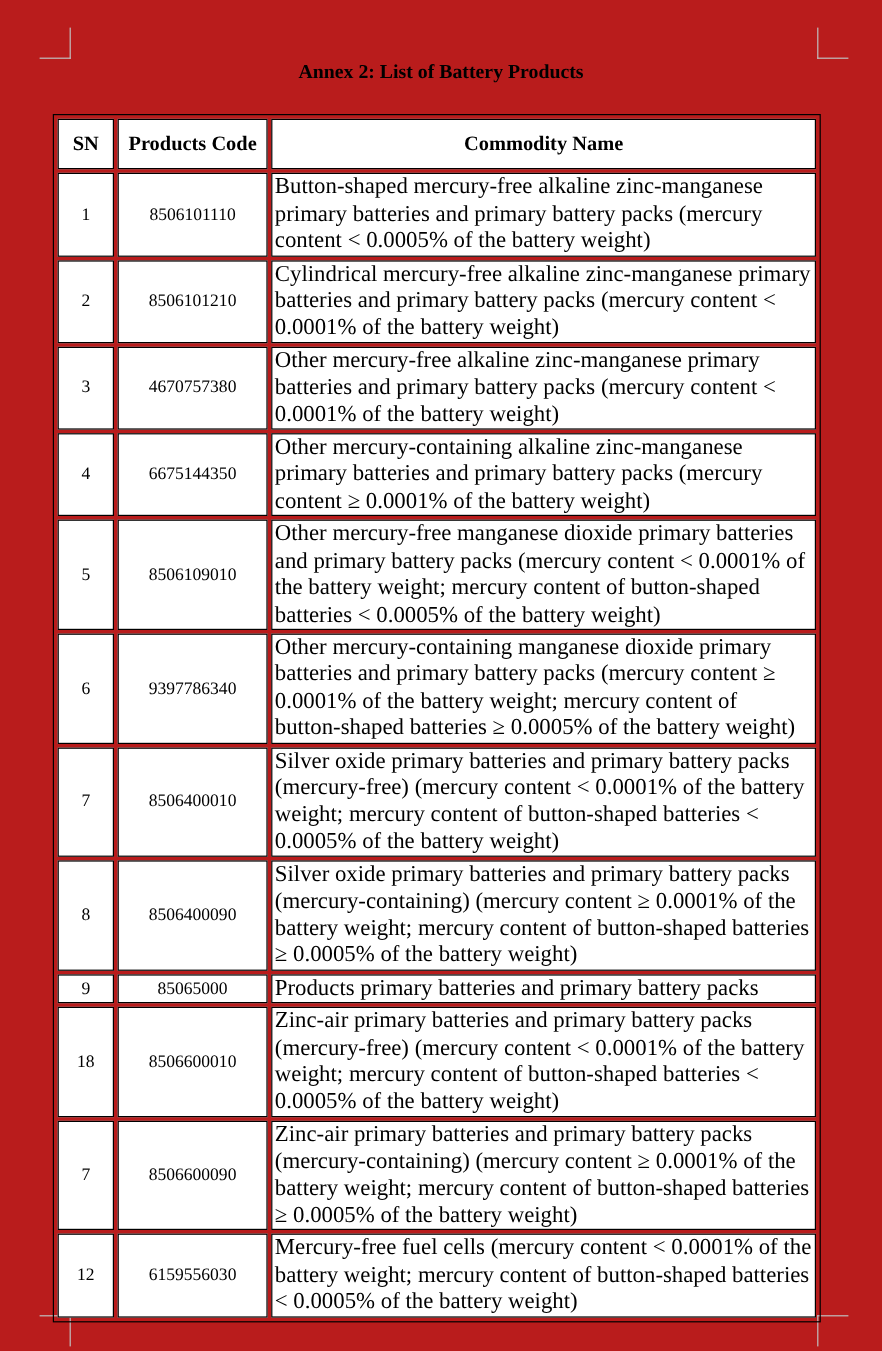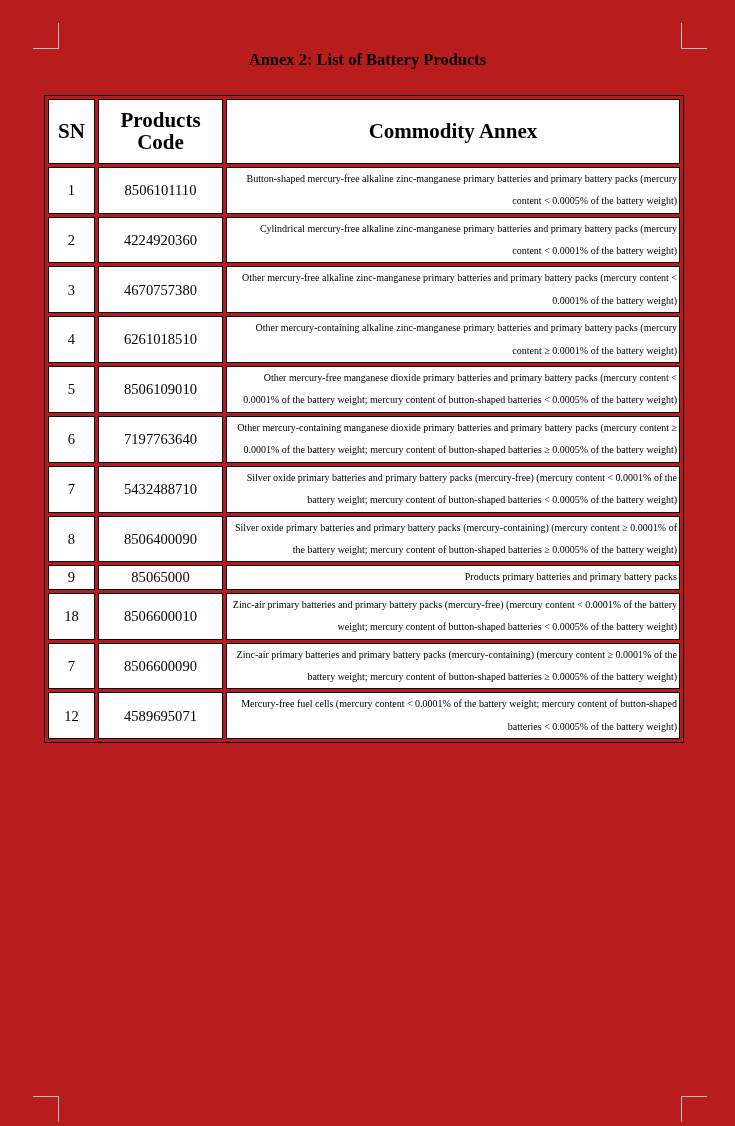--- a/index.html
+++ b/index.html
@@ -37,29 +37,29 @@
   }
   col.c-sn   { width: 47px; }
   col.c-code { width: 125px; }
   th, td {
     border: 1.4px solid #000000;
     background: #ffffff;
     vertical-align: middle;
     overflow: hidden;
   }
   th {
-    font-size: 21px;
+    font-size: 17px;
     font-weight: bold;
     text-align: center;
     padding: 9px 2px;
     line-height: 22.4px;
   }
   td { font-size: 14.6px; line-height: 22.4px; padding: 0 2px; }
   td.sn, td.code { text-align: center; }
-  td.name { text-align: right; font-size: 10px; }
+  td.name { text-align: left; font-size: 19px; }
   .tk { white-space: nowrap; }
 </style>
 </head>
 <body>
 
 <div class="page">
   <div class="crop-mark tl"></div>
   <div class="crop-mark tr"></div>
   <div class="crop-mark bl"></div>
   <div class="crop-mark br"></div>
@@ -69,57 +69,57 @@
   <table class="products">
     <colgroup>
       <col class="c-sn">
         <col class="c-code">
         <col class="c-name">
     </colgroup>
     <thead>
       <tr>
         <th>SN</th>
         <th>Products Code</th>
-        <th>Commodity Annex</th>
+        <th>Commodity Name</th>
       </tr>
     </thead>
     <tbody>
       <tr>
         <td class="sn">1</td>
         <td class="code">8506101110</td>
         <td class="name tokens-nowrap"><span class="tk">Button-shaped</span> <span class="tk">mercury-free</span> <span class="tk">alkaline</span> <span class="tk">zinc-manganese</span> <span class="tk">primary</span> <span class="tk">batteries</span> <span class="tk">and</span> <span class="tk">primary</span> <span class="tk">battery</span> <span class="tk">packs</span> <span class="tk">(mercury</span> <span class="tk">content</span> <span class="tk">&lt;</span> <span class="tk">0.0005%</span> <span class="tk">of</span> <span class="tk">the</span> <span class="tk">battery</span> <span class="tk">weight)</span></td>
       </tr>
       <tr>
         <td class="sn">2</td>
-        <td class="code">4224920360</td>
+        <td class="code">8506101210</td>
         <td class="name tokens-nowrap"><span class="tk">Cylindrical</span> <span class="tk">mercury-free</span> <span class="tk">alkaline</span> <span class="tk">zinc-manganese</span> <span class="tk">primary</span> <span class="tk">batteries</span> <span class="tk">and</span> <span class="tk">primary</span> <span class="tk">battery</span> <span class="tk">packs</span> <span class="tk">(mercury</span> <span class="tk">content</span> <span class="tk">&lt;</span> <span class="tk">0.0001%</span> <span class="tk">of</span> <span class="tk">the</span> <span class="tk">battery</span> <span class="tk">weight)</span></td>
       </tr>
       <tr>
         <td class="sn">3</td>
         <td class="code">4670757380</td>
         <td class="name tokens-nowrap"><span class="tk">Other</span> <span class="tk">mercury-free</span> <span class="tk">alkaline</span> <span class="tk">zinc-manganese</span> <span class="tk">primary</span> <span class="tk">batteries</span> <span class="tk">and</span> <span class="tk">primary</span> <span class="tk">battery</span> <span class="tk">packs</span> <span class="tk">(mercury</span> <span class="tk">content</span> <span class="tk">&lt;</span> <span class="tk">0.0001%</span> <span class="tk">of</span> <span class="tk">the</span> <span class="tk">battery</span> <span class="tk">weight)</span></td>
       </tr>
       <tr>
         <td class="sn">4</td>
-        <td class="code">6261018510</td>
+        <td class="code">6675144350</td>
         <td class="name tokens-nowrap"><span class="tk">Other</span> <span class="tk">mercury-containing</span> <span class="tk">alkaline</span> <span class="tk">zinc-manganese</span> <span class="tk">primary</span> <span class="tk">batteries</span> <span class="tk">and</span> <span class="tk">primary</span> <span class="tk">battery</span> <span class="tk">packs</span> <span class="tk">(mercury</span> <span class="tk">content</span> <span class="tk">≥</span> <span class="tk">0.0001%</span> <span class="tk">of</span> <span class="tk">the</span> <span class="tk">battery</span> <span class="tk">weight)</span></td>
       </tr>
       <tr>
         <td class="sn">5</td>
         <td class="code">8506109010</td>
         <td class="name tokens-nowrap"><span class="tk">Other</span> <span class="tk">mercury-free</span> <span class="tk">manganese</span> <span class="tk">dioxide</span> <span class="tk">primary</span> <span class="tk">batteries</span> <span class="tk">and</span> <span class="tk">primary</span> <span class="tk">battery</span> <span class="tk">packs</span> <span class="tk">(mercury</span> <span class="tk">content</span> <span class="tk">&lt;</span> <span class="tk">0.0001%</span> <span class="tk">of</span> <span class="tk">the</span> <span class="tk">battery</span> <span class="tk">weight;</span> <span class="tk">mercury</span> <span class="tk">content</span> <span class="tk">of</span> <span class="tk">button-shaped</span> <span class="tk">batteries</span> <span class="tk">&lt;</span> <span class="tk">0.0005%</span> <span class="tk">of</span> <span class="tk">the</span> <span class="tk">battery</span> <span class="tk">weight)</span></td>
       </tr>
       <tr>
         <td class="sn">6</td>
-        <td class="code">7197763640</td>
+        <td class="code">9397786340</td>
         <td class="name tokens-nowrap"><span class="tk">Other</span> <span class="tk">mercury-containing</span> <span class="tk">manganese</span> <span class="tk">dioxide</span> <span class="tk">primary</span> <span class="tk">batteries</span> <span class="tk">and</span> <span class="tk">primary</span> <span class="tk">battery</span> <span class="tk">packs</span> <span class="tk">(mercury</span> <span class="tk">content</span> <span class="tk">≥</span> <span class="tk">0.0001%</span> <span class="tk">of</span> <span class="tk">the</span> <span class="tk">battery</span> <span class="tk">weight;</span> <span class="tk">mercury</span> <span class="tk">content</span> <span class="tk">of</span> <span class="tk">button-shaped</span> <span class="tk">batteries</span> <span class="tk">≥</span> <span class="tk">0.0005%</span> <span class="tk">of</span> <span class="tk">the</span> <span class="tk">battery</span> <span class="tk">weight)</span></td>
       </tr>
       <tr>
         <td class="sn">7</td>
-        <td class="code">5432488710</td>
+        <td class="code">8506400010</td>
         <td class="name tokens-nowrap"><span class="tk">Silver</span> <span class="tk">oxide</span> <span class="tk">primary</span> <span class="tk">batteries</span> <span class="tk">and</span> <span class="tk">primary</span> <span class="tk">battery</span> <span class="tk">packs</span> <span class="tk">(mercury-free)</span> <span class="tk">(mercury</span> <span class="tk">content</span> <span class="tk">&lt;</span> <span class="tk">0.0001%</span> <span class="tk">of</span> <span class="tk">the</span> <span class="tk">battery</span> <span class="tk">weight;</span> <span class="tk">mercury</span> <span class="tk">content</span> <span class="tk">of</span> <span class="tk">button-shaped</span> <span class="tk">batteries</span> <span class="tk">&lt;</span> <span class="tk">0.0005%</span> <span class="tk">of</span> <span class="tk">the</span> <span class="tk">battery</span> <span class="tk">weight)</span></td>
       </tr>
       <tr>
         <td class="sn">8</td>
         <td class="code">8506400090</td>
         <td class="name tokens-nowrap"><span class="tk">Silver</span> <span class="tk">oxide</span> <span class="tk">primary</span> <span class="tk">batteries</span> <span class="tk">and</span> <span class="tk">primary</span> <span class="tk">battery</span> <span class="tk">packs</span> <span class="tk">(mercury-containing)</span> <span class="tk">(mercury</span> <span class="tk">content</span> <span class="tk">≥</span> <span class="tk">0.0001%</span> <span class="tk">of</span> <span class="tk">the</span> <span class="tk">battery</span> <span class="tk">weight;</span> <span class="tk">mercury</span> <span class="tk">content</span> <span class="tk">of</span> <span class="tk">button-shaped</span> <span class="tk">batteries</span> <span class="tk">≥</span> <span class="tk">0.0005%</span> <span class="tk">of</span> <span class="tk">the</span> <span class="tk">battery</span> <span class="tk">weight)</span></td>
       </tr>
       <tr>
         <td class="sn">9</td>
         <td class="code">85065000</td>
@@ -130,18 +130,18 @@
         <td class="code">8506600010</td>
         <td class="name tokens-nowrap"><span class="tk">Zinc-air</span> <span class="tk">primary</span> <span class="tk">batteries</span> <span class="tk">and</span> <span class="tk">primary</span> <span class="tk">battery</span> <span class="tk">packs</span> <span class="tk">(mercury-free)</span> <span class="tk">(mercury</span> <span class="tk">content</span> <span class="tk">&lt;</span> <span class="tk">0.0001%</span> <span class="tk">of</span> <span class="tk">the</span> <span class="tk">battery</span> <span class="tk">weight;</span> <span class="tk">mercury</span> <span class="tk">content</span> <span class="tk">of</span> <span class="tk">button-shaped</span> <span class="tk">batteries</span> <span class="tk">&lt;</span> <span class="tk">0.0005%</span> <span class="tk">of</span> <span class="tk">the</span> <span class="tk">battery</span> <span class="tk">weight)</span></td>
       </tr>
       <tr>
         <td class="sn">7</td>
         <td class="code">8506600090</td>
         <td class="name tokens-nowrap"><span class="tk">Zinc-air</span> <span class="tk">primary</span> <span class="tk">batteries</span> <span class="tk">and</span> <span class="tk">primary</span> <span class="tk">battery</span> <span class="tk">packs</span> <span class="tk">(mercury-containing)</span> <span class="tk">(mercury</span> <span class="tk">content</span> <span class="tk">≥</span> <span class="tk">0.0001%</span> <span class="tk">of</span> <span class="tk">the</span> <span class="tk">battery</span> <span class="tk">weight;</span> <span class="tk">mercury</span> <span class="tk">content</span> <span class="tk">of</span> <span class="tk">button-shaped</span> <span class="tk">batteries</span> <span class="tk">≥</span> <span class="tk">0.0005%</span> <span class="tk">of</span> <span class="tk">the</span> <span class="tk">battery</span> <span class="tk">weight)</span></td>
       </tr>
       <tr>
         <td class="sn">12</td>
-        <td class="code">4589695071</td>
+        <td class="code">6159556030</td>
         <td class="name tokens-nowrap"><span class="tk">Mercury-free</span> <span class="tk">fuel</span> <span class="tk">cells</span> <span class="tk">(mercury</span> <span class="tk">content</span> <span class="tk">&lt;</span> <span class="tk">0.0001%</span> <span class="tk">of</span> <span class="tk">the</span> <span class="tk">battery</span> <span class="tk">weight;</span> <span class="tk">mercury</span> <span class="tk">content</span> <span class="tk">of</span> <span class="tk">button-shaped</span> <span class="tk">batteries</span> <span class="tk">&lt;</span> <span class="tk">0.0005%</span> <span class="tk">of</span> <span class="tk">the</span> <span class="tk">battery</span> <span class="tk">weight)</span></td>
       </tr>
     </tbody>
   </table>
 </div>
 
 </body></html>

